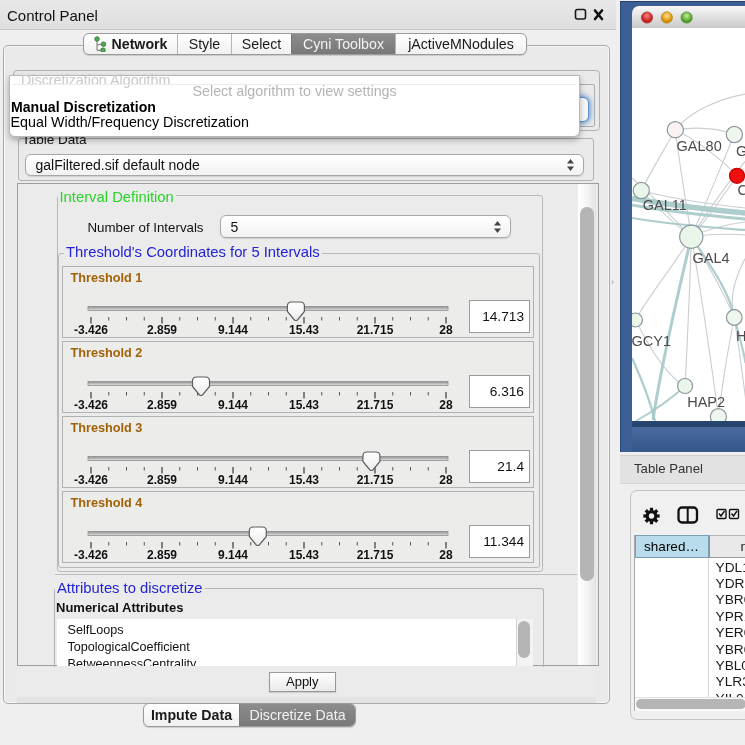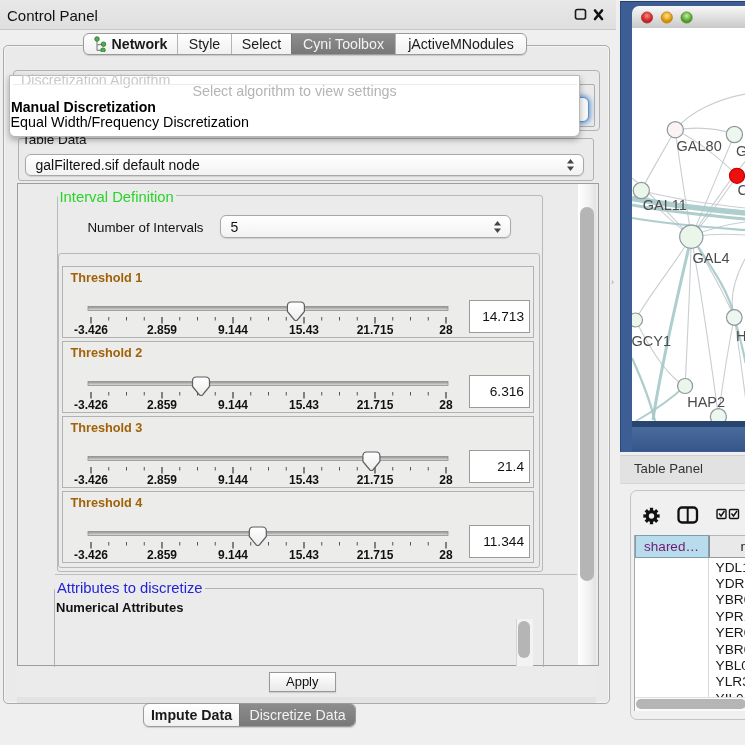--- a/index.html
+++ b/index.html
@@ -92,20 +92,21 @@
   <div class="abs" style="left:87.5px;top:219.5px;font-size:13.3px;font-weight:normal;color:#111;">Number of Intervals</div>
   <div class="combo" style="left:220px;top:215px;width:289px;height:21px;">
     <span class="ct">5</span>
     <svg class="arrows" viewBox="0 0 9 12">
         <path d="M4.5 0 L8 4.4 L1 4.4 Z" fill="#444"></path>
         <path d="M4.5 12 L8 7.6 L1 7.6 Z" fill="#444"></path>
       </svg>
   </div>
 
   <div class="gbox" style="left:58px;top:252.5px;width:479.5px;height:313px;border-color:#b8b8b8;"></div>
+  <div class="abs blue" style="left:64px;top:244px;font-size:14.8px;background:#ebebeb;padding:0 2px;">Threshold's Coordinates for 5 Intervals</div>
 
   <div id="tp1" class="tpanel" style="top:266px">
       <div class="tlabel">Threshold 1</div>
       <div class="vbox">14.713</div>
       <svg style="position:absolute;left:0;top:0" width="470" height="70">
         <defs>
           <linearGradient id="tg0" x1="0" y1="0" x2="0" y2="1">
             <stop offset="0" stop-color="#8f8f8f"></stop>
             <stop offset="1" stop-color="#e2e2e2"></stop>
           </linearGradient>
@@ -279,20 +280,23 @@
         <text x="383" y="67" text-anchor="middle" font-family="Liberation Sans, sans-serif" font-size="12" font-weight="bold" fill="#111">28</text>
         <path d="M186.3,39 Q186.3,35 190.3,35 L199.3,35 Q203.3,35 203.3,39 L203.3,44.5 L196.3,53 Q194.8,54 193.3,53 L186.3,44.5 Z" fill="url(#th3)" stroke="#5f5f5f" stroke-width="1.2"></path>
       </svg>
     </div>
 
   <div class="abs" style="left:54.5px;top:574px;width:522px;height:1px;background:#bdbdbd;"></div>
 
   <div class="gbox" style="left:53.5px;top:588px;width:488px;height:85px;border-bottom:none;border-radius:3px 3px 0 0;"></div>
   <div class="abs blue" style="left:55px;top:579.5px;font-size:14.8px;background:#ebebeb;padding:0 2px;">Attributes to discretize</div>
   <div class="abs" style="left:56px;top:599.5px;font-size:13px;font-weight:bold;color:#111;">Numerical Attributes</div>
+  <div class="abs" style="left:56.5px;top:619px;width:459px;height:47px;background:#fff;overflow:hidden;">
+    <div style="position:absolute;left:11px;top:2.5px;font-size:12.6px;color:#111;line-height:17px;">SelfLoops<br>TopologicalCoefficient<br>BetweennessCentrality</div>
+  </div>
   <div class="abs" style="left:515.5px;top:619px;width:16px;height:47px;background:#f3f3f3;border-left:1px solid #d5d5d5;"></div>
   <div class="vthumb" style="left:517.5px;top:621px;width:12px;height:37px;"></div>
 
   <div class="abs" style="left:17px;top:666.5px;width:579px;height:31px;background:#ebebeb;"></div>
   <div class="abs" style="left:17px;top:697px;width:579px;height:6px;background:#e3e3e3;"></div>
   <div class="abs" style="left:269px;top:672px;width:64.5px;height:17.5px;border:1px solid #989898;border-radius:0;
        background:linear-gradient(#ffffff,#e9e9e9);font-size:13px;color:#111;text-align:center;line-height:17.5px;box-shadow:0 1px 1px rgba(0,0,0,.12);">Apply</div>
 
   <div class="abs seg" id="bottabs">
     <div class="s" style="width:95px">Impute Data</div>
@@ -412,21 +416,21 @@
     <g stroke="#111" stroke-width="1.4" fill="none">
       <rect x="74" y="3.5" width="9" height="9" rx="1"></rect>
       <path d="M76 7.5 l2 2.5 3.5-5"></path>
       <rect x="86.5" y="3.5" width="9" height="9" rx="1"></rect>
       <path d="M88.5 7.5 l2 2.5 3.5-5"></path>
     </g>
   </svg>
 
   <div class="abs" style="left:633.5px;top:534.5px;width:111.5px;height:176px;background:#fff;border-left:1px solid #a8a8a8;overflow:hidden;">
     <div style="position:absolute;left:0;top:0;width:74px;height:23px;background:#b9dcec;border:1px solid #7d9db2;
-         font-size:13.5px;color:#701a75;text-align:center;line-height:22px;box-sizing:border-box;">shared…</div>
+         font-size:13.5px;color:#000000;text-align:center;line-height:22px;box-sizing:border-box;">shared…</div>
     <div style="position:absolute;left:74px;top:0;width:40px;height:23px;background:#e9e9e9;border-left:1px solid #8f8f8f;border-top:1px solid #b6b6b6;border-bottom:1px solid #9a9a9a;
          font-size:13.5px;color:#222;box-sizing:border-box;line-height:22px;padding-left:31px;">n</div>
     <div style="position:absolute;left:81px;top:25px;font-size:13.7px;color:#1a1a1a;line-height:16.4px;">
       YDL1<br>YDR2<br>YBR0<br>YPR1<br>YER0<br>YBR0<br>YBL0<br>YLR3<br>YIL0
     </div>
     <div style="position:absolute;left:73.5px;top:23px;width:1px;height:153px;background:#d8d8d8;"></div>
 
     <div style="position:absolute;left:0;top:162px;width:111.5px;height:14px;background:#fafafa;border-top:1px solid #e0e0e0;"></div>
     <div style="position:absolute;left:1px;top:164px;width:110px;height:10px;background:#b5b5b5;border-radius:5px;"></div>
   </div>

